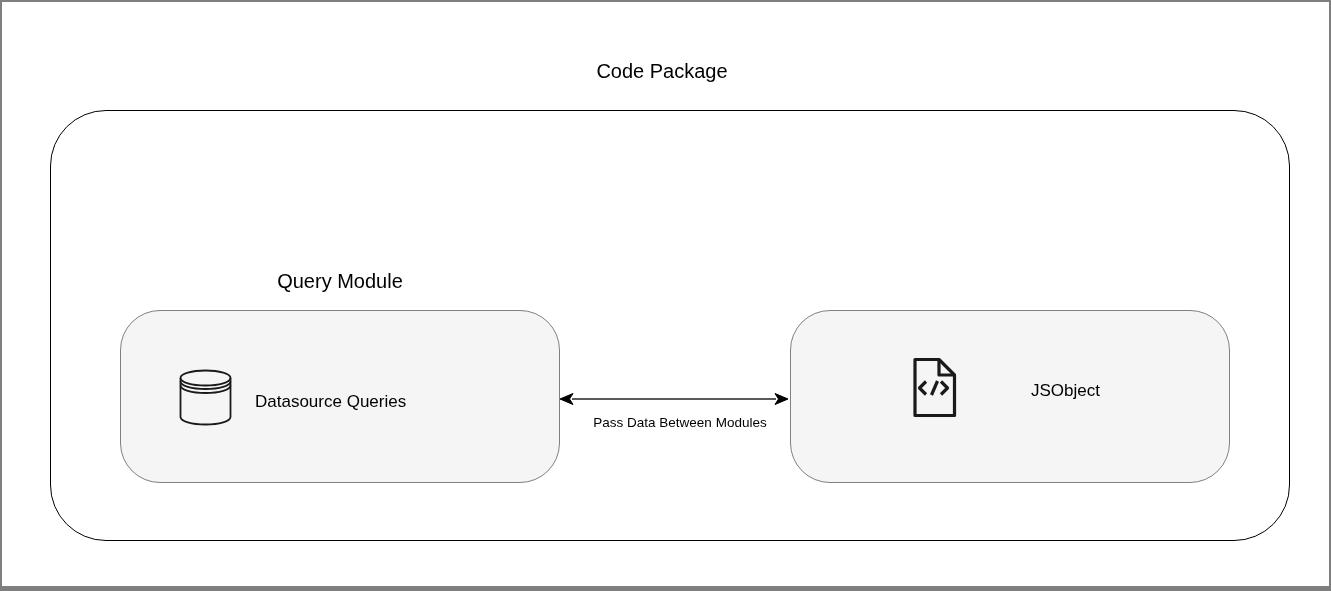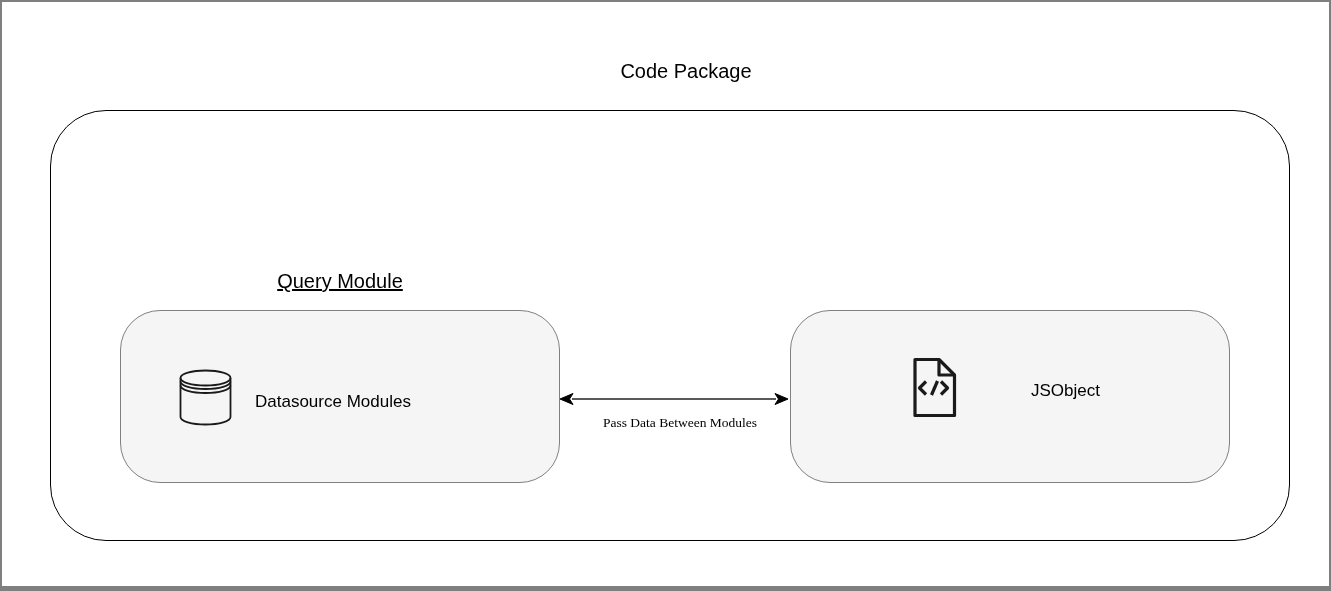--- a/index.html
+++ b/index.html
@@ -8,57 +8,57 @@
     width:1331px; height:591px;
     box-sizing:border-box;
     background:#ffffff;
     border:2px solid #7f7f7f;
     border-bottom-width:5px;
     overflow:hidden;
     font-family:"Liberation Sans", sans-serif;
     color:#000000;
   }
   .diagram-title {
-    position:absolute; left:64px; top:57px; width:1240px;
+    position:absolute; left:40px; top:57px; width:1240px;
     text-align:center; font-size:20px; line-height:24px;
   }
   .outer-container {
     position:absolute; left:48px; top:108px;
     width:1240px; height:431px;
     box-sizing:border-box;
     border:1px solid #000000;
     border-radius:56px;
     background:#ffffff;
   }
   .module-label {
     position:absolute; width:440px; top:267px;
     text-align:center; font-size:20px; line-height:24px;
   }
-  .module-label.query { left:118px;text-decoration:underline; }
+  .module-label.query { left:118px; }
   .module-label.js    { left:788px; }
   .module-box {
     position:absolute; top:308px;
     width:440px; height:173px;
     box-sizing:border-box;
     background:#f5f5f5;
     border:1px solid #808080;
     border-radius:40px;
   }
   .module-box.query { left:118px; }
   .module-box.js    { left:788px; }
   .icon { position:absolute; }
   .db-icon   { left:177px; top:367px; }
   .file-icon { left:909px; top:355px; }
   .item-label { position:absolute; font-size:17px; line-height:20px; }
   .item-label.query { left:253px; top:390px; }
   .item-label.js    { left:981px; top:379px;margin-left:48px; }
   .connector-arrow { position:absolute; left:554px; top:387px; }
   .connector-label {
     position:absolute; left:538px; top:412px; width:280px;
-    text-align:center; font-size:13.5px; line-height:17px;font-family:Liberation Serif, serif;
+    text-align:center; font-size:13.5px; line-height:17px;
   }
 </style>
 </head>
 <body>
 
 <div class="frame">
 
   <div class="outer-container"></div>
 
   <div class="diagram-title">Code Package</div>
@@ -66,21 +66,21 @@
   <div class="module-label query">Query Module</div>
   <div class="module-box query"></div>
   <span class="icon db-icon">
     <svg width="53" height="57" viewBox="0 0 53 57" fill="none" xmlns="http://www.w3.org/2000/svg">
       <ellipse cx="26.5" cy="9" rx="25" ry="7.5" stroke="#1a1a1a" stroke-width="1.8"></ellipse>
       <path d="M1.5,12.5 A25,7.5 0 0 0 51.5,12.5" stroke="#1a1a1a" stroke-width="1.8"></path>
       <path d="M1.5,16.5 A25,7.5 0 0 0 51.5,16.5" stroke="#1a1a1a" stroke-width="1.8"></path>
       <path d="M1.5,9 L1.5,48 A25,7.5 0 0 0 51.5,48 L51.5,9" stroke="#1a1a1a" stroke-width="1.8"></path>
     </svg>
   </span>
-  <div class="item-label query">Datasource Modules</div>
+  <div class="item-label query">Datasource Queries</div>
 
   <div class="module-box js"></div>
   <span class="icon file-icon">
     <svg width="47" height="61" viewBox="0 0 47 61" fill="none" xmlns="http://www.w3.org/2000/svg">
       <path d="M4,2.5 L28,2.5 L43.5,18 L43.5,58.5 L4,58.5 Z" stroke="#1a1a1a" stroke-width="3.2" stroke-linejoin="round"></path>
       <path d="M28,2.5 L28,18 L43.5,18" stroke="#1a1a1a" stroke-width="3.2" stroke-linejoin="round"></path>
       <path d="M15,24.5 L8.5,31 L15,37.5" stroke="#1a1a1a" stroke-width="3.2" stroke-linejoin="round"></path>
       <path d="M20.5,38 L26.5,24" stroke="#1a1a1a" stroke-width="3.2"></path>
       <path d="M30,24.5 L36.5,31 L30,37.5" stroke="#1a1a1a" stroke-width="3.2" stroke-linejoin="round"></path>
     </svg>

